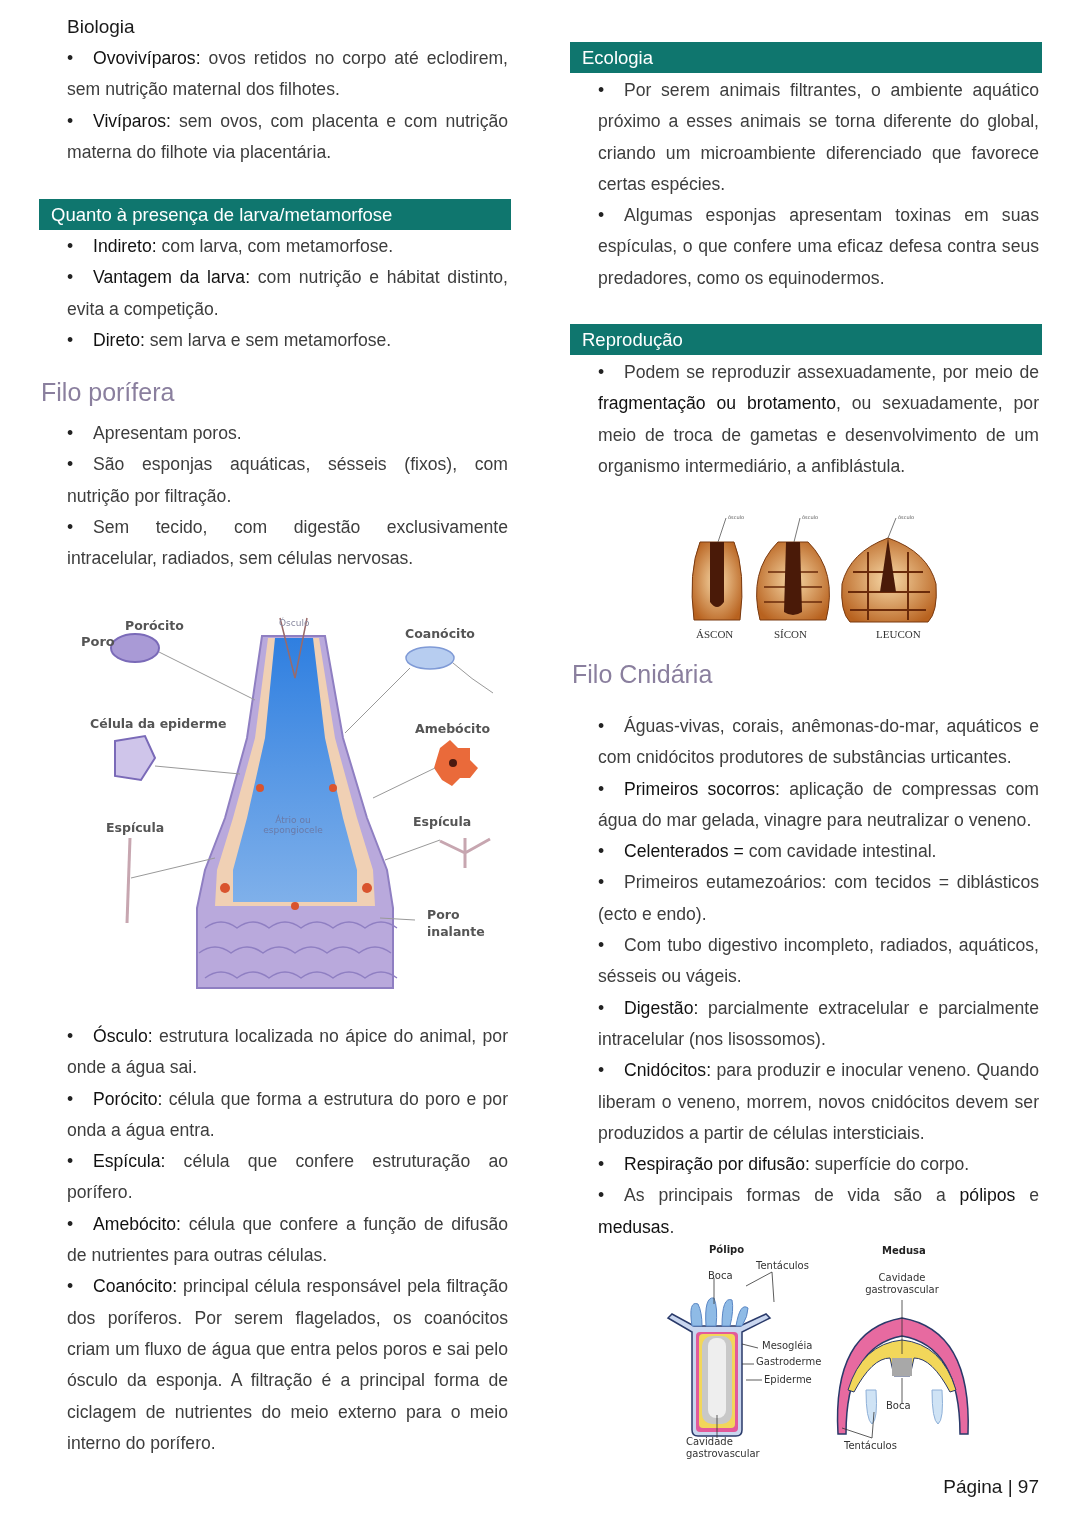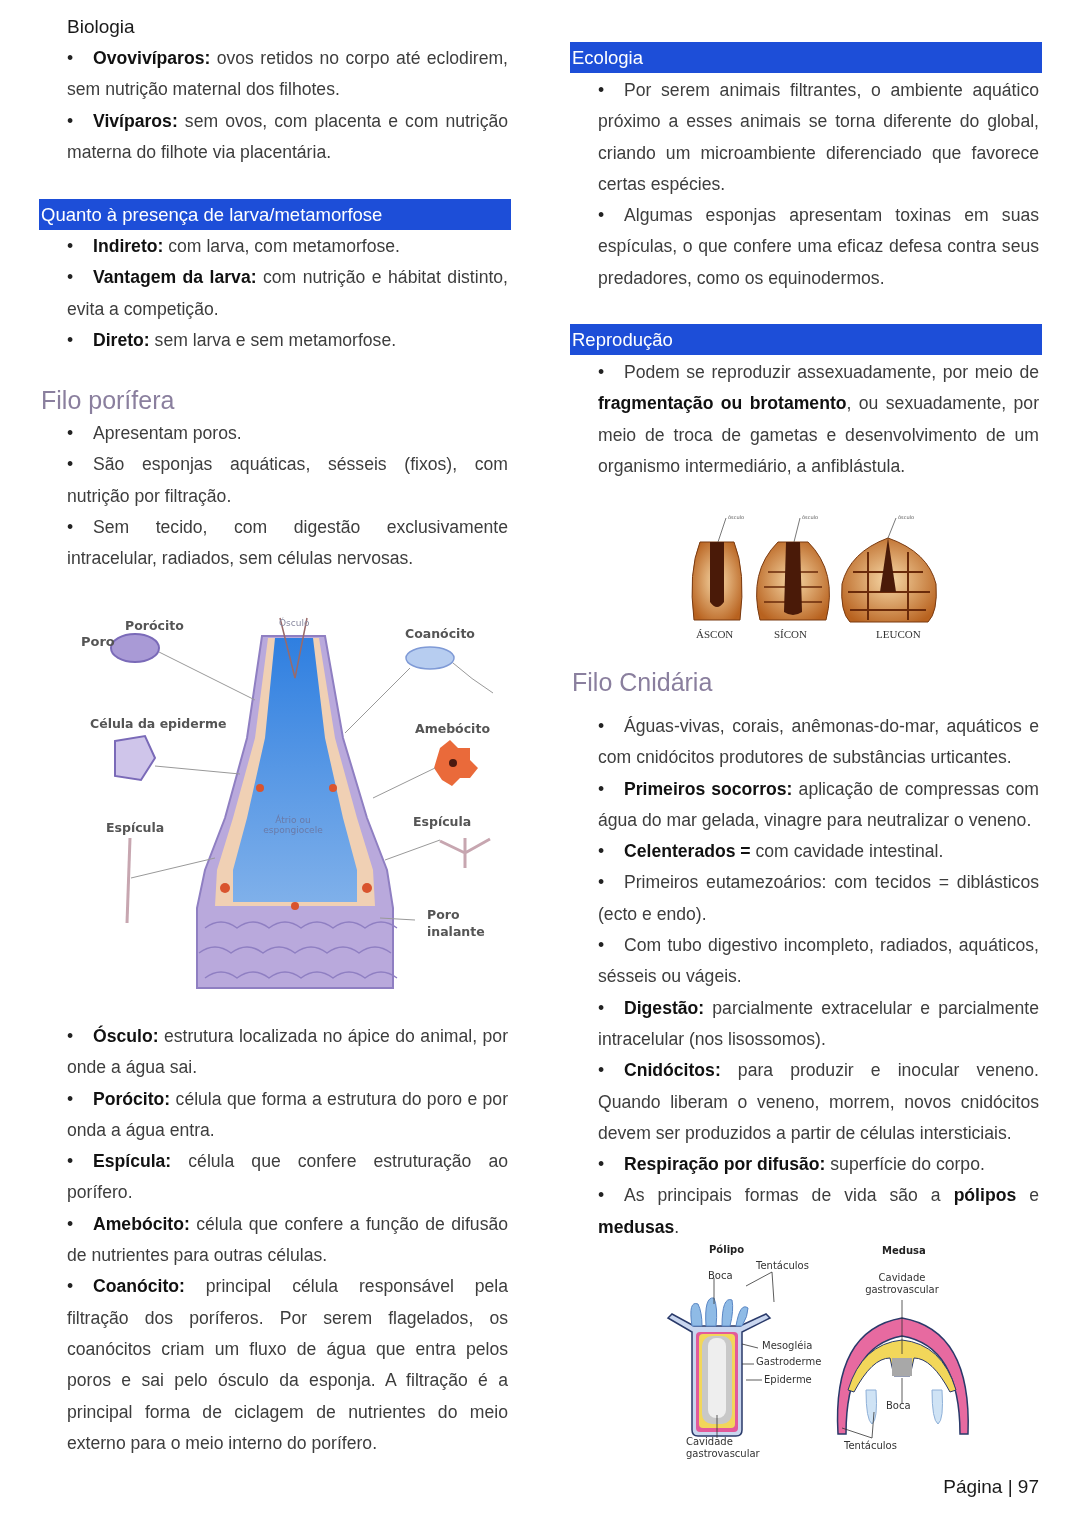--- a/index.html
+++ b/index.html
@@ -7,28 +7,28 @@
     width: 1080px; height: 1527px; position: relative; overflow: hidden;
     font-family: "Liberation Sans", sans-serif; color: #3a3a3a;
   }
 
   .running-head { position: absolute; left: 67px; top: 16px; font-size: 19px; color: #1a1a1a; }
 
   .para {
     position: absolute; font-size: 17.6px; line-height: 31.3px; text-align: justify;
     text-align-last: left; color: #3d3d3d;
   }
-  .para b { color: #111; font-weight: bold; }
+  .para b { color: #111; font-weight: normal; }
   .bullet { display: inline-block; width: 26px; color: #222; }
 
   .band {
-    position: absolute; height: 31px; background: #1d4ed8; color: #ffffff;
-    font-size: 18.5px; line-height: 31px; padding-left: 2px; box-sizing: border-box;
+    position: absolute; height: 31px; background: #0f766e; color: #ffffff;
+    font-size: 18.5px; line-height: 31px; padding-left: 12px; box-sizing: border-box;
   }
-  .heading { position: absolute; font-size: 25px; color: #8a7f9e; margin-top: 8px; }
+  .heading { position: absolute; font-size: 25px; color: #8a7f9e; }
 
   .fig { position: absolute; }
   .lbl { position: absolute; font-family: "DejaVu Sans", sans-serif; font-weight: bold; color: #555; }
   .footer { position: absolute; right: 41px; top: 1476px; font-size: 19px; color: #1a1a1a; }
 </style>
 </head>
 <body>
 
 <div class="running-head">Biologia</div>
 

